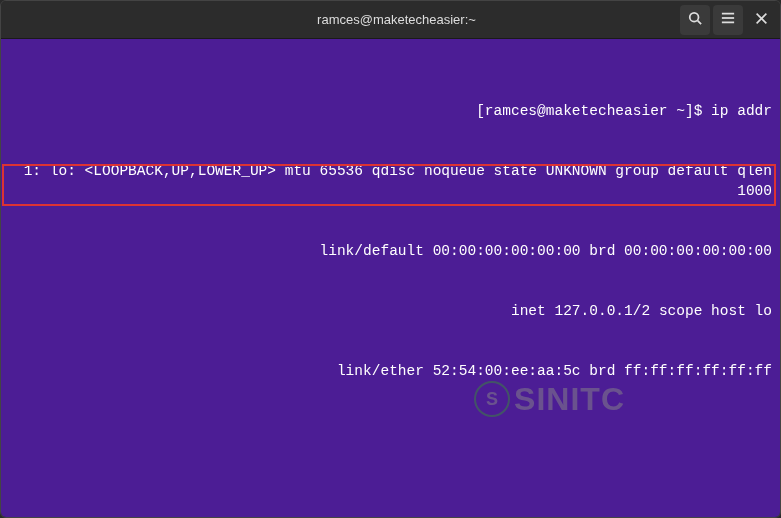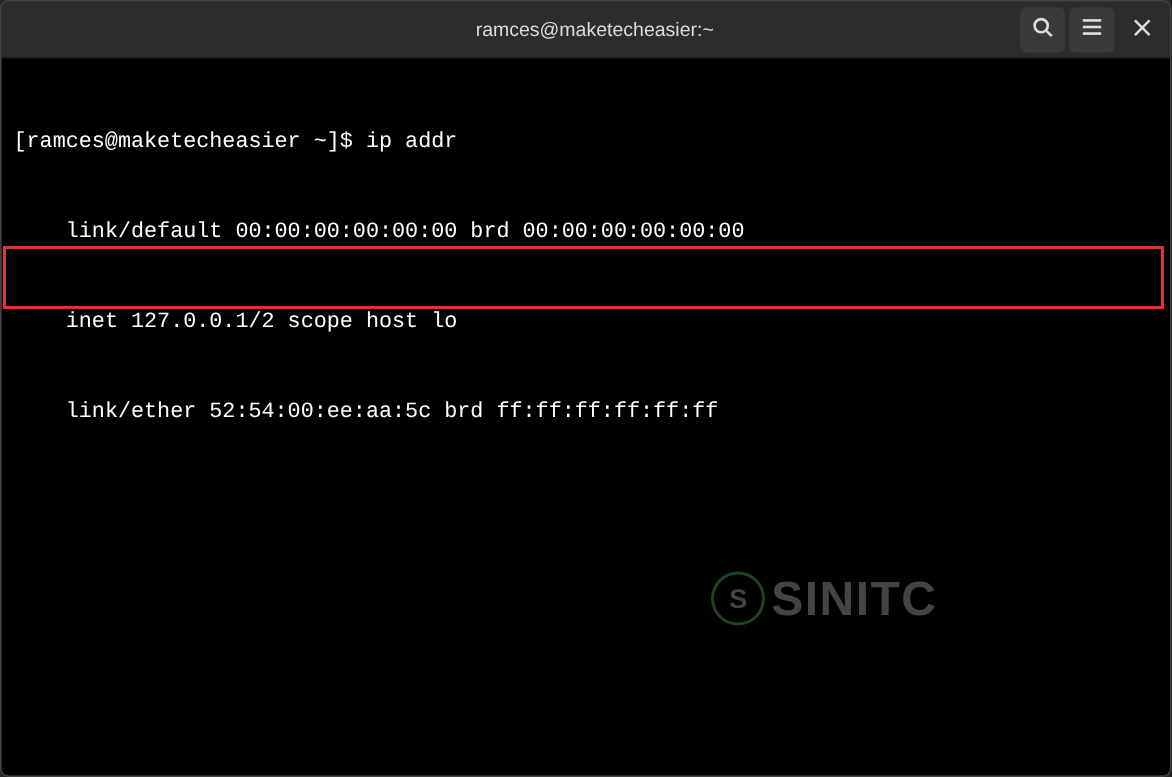--- a/index.html
+++ b/index.html
@@ -50,30 +50,31 @@
       display: flex;
       align-items: center;
       justify-content: center;
       cursor: pointer;
       color: #ddd;
     }
     .titlebar-close {
       background: transparent;
     }
     .terminal {
-      background: #000000;
+      background: #4c1d95;
       height: calc(100% - 38px);
-      padding: 6px 8px;
+      padding: 22px 8px;
       font-size: 14.5px;
       line-height: 20px;
       color: #fff;
       font-family: 'Courier New', monospace;
       position: relative;
       white-space: pre-wrap;
       word-break: break-all;
+      text-align: right;
     }
     .term-line {
       white-space: pre-wrap;
       word-break: break-all;
     }
     .prompt {
       color: #fff;
     }
     .highlight-box {
       border: 2px solid #d33;
@@ -147,20 +148,21 @@
           <line x1="2" y1="2" x2="14" y2="14"></line>
           <line x1="14" y1="2" x2="2" y2="14"></line>
         </svg>
       </span>
     </button>
   </div>
 </div>
 
 <div class="terminal">
   <div class="term-line"><span class="prompt">[ramces@maketecheasier ~]$ </span><span>ip addr</span></div>
+  <div class="term-line">1: lo: &lt;LOOPBACK,UP,LOWER_UP&gt; mtu 65536 qdisc noqueue state UNKNOWN group default qlen 1000</div>
   <div class="term-line">    link/default 00:00:00:00:00:00 brd 00:00:00:00:00:00</div>
   <div class="term-line">    inet 127.0.0.1/2 scope host lo</div>
   <div class="term-line">    link/ether 52:54:00:ee:aa:5c brd ff:ff:ff:ff:ff:ff</div>
   
   
   
 
   <div class="highlight-box" style="top: 125px; height: 42px;"></div>
 
   <div class="watermark">

